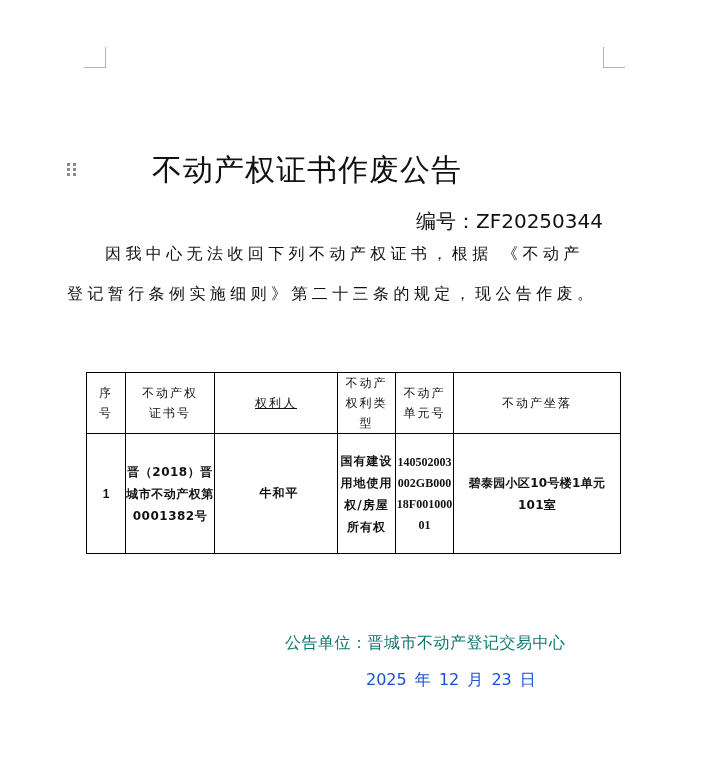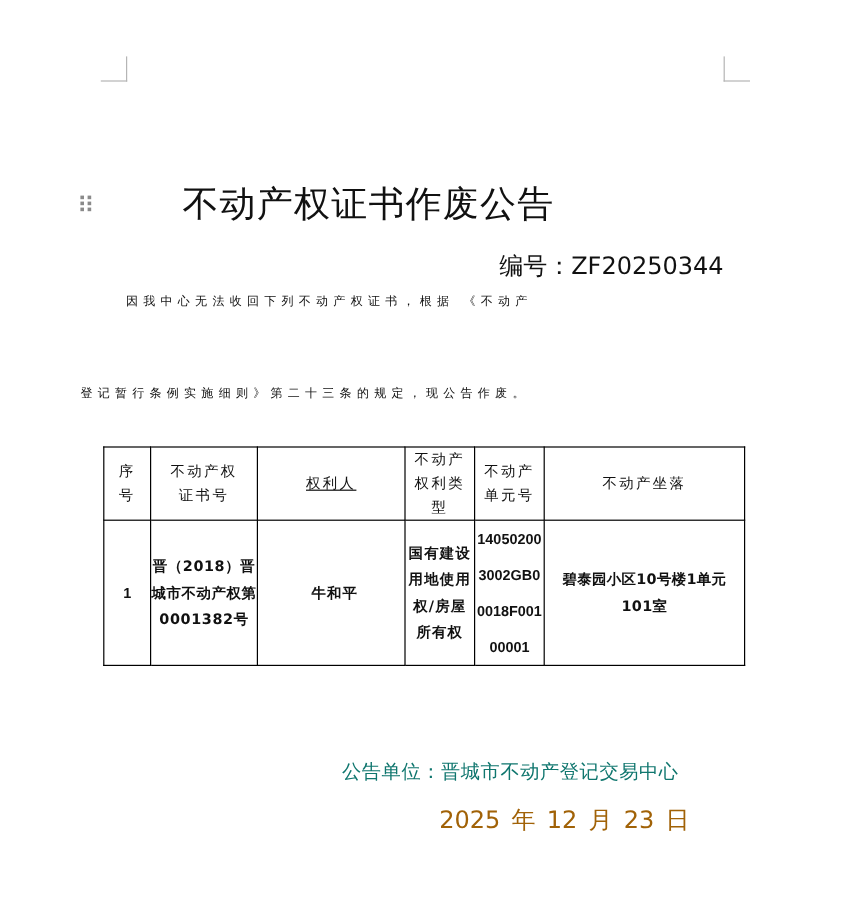--- a/index.html
+++ b/index.html
@@ -8,37 +8,37 @@
   .corner { position: absolute; width: 21px; height: 20px; border-color: #b5b5b5; border-style: solid; border-width: 0; }
   .corner.tl { left: 84px; top: 47px; border-right-width: 1px; border-bottom-width: 1px; }
   .corner.tr { left: 603px; top: 47px; border-left-width: 1px; border-bottom-width: 1px; }
   .drag-handle { position: absolute; left: 67px; top: 163px; width: 9px; height: 13px;
                  display: grid; grid-template-columns: 3px 3px; column-gap: 3px; row-gap: 2px; cursor: move; }
   .drag-handle span { width: 3px; height: 3px; background: #8a8a8a; display: block; }
   .title { position: absolute; left: 0; width: 614px; top: 150px; text-align: center;
            font-family: "DejaVu Serif", "Liberation Serif", serif; font-size: 30px; font-weight: 300;
            letter-spacing: 1px; color: #111; }
   .docno { position: absolute; right: 104px; top: 208px; font-size: 20px; color: #111; }
-  .para { position: absolute; left: 67px; width: 540px; font-size: 10px; letter-spacing: 4.4px; color: #111; }
+  .para { position: absolute; left: 67px; width: 540px; font-size: 16px; letter-spacing: 4.4px; color: #111; }
   .para.l1 { top: 244px; padding-left: 38px; width: 502px; }
-  .para.l2 { top: 284px; margin-top: 37px; }
+  .para.l2 { top: 284px; }
   table.cert { position: absolute; left: 86px; top: 372px; border-collapse: collapse; }
   table.cert td, table.cert th { border: 1px solid #000; padding: 0; text-align: center; vertical-align: middle; }
   table.cert th { font-weight: normal; font-size: 12px; line-height: 20px; letter-spacing: 2px; height: 56px; }
   table.cert td { height: 119px; font-size: 12px; font-weight: bold; }
   .c-idx { width: 38px; } .c-cert { width: 88px; } .c-owner { width: 122px; text-decoration: underline; }
   .c-type { width: 57px; } .c-unit { width: 57px; } .c-loc { width: 166px; }
   td.idx { font-size: 17px; font-family: "Liberation Sans", sans-serif; }
   td.cert { line-height: 22px; letter-spacing: 0.5px; padding: 0 4px; }
   td.owner { text-align: center; padding-left: 6px !important; letter-spacing: 1px; }
   td.type { line-height: 22px; font-size: 11px; letter-spacing: 1px; padding: 0 4px; }
-  td.unit { font-family: Liberation Sans, sans-serif; font-size: 14px; line-height: 30px; word-break: break-all; padding: 0 2px; }
+  td.unit { font-family: Liberation Serif, serif; font-size: 14px; line-height: 21px; word-break: break-all; padding: 0 2px; }
   td.loc { text-align: left; padding: 0 6px !important; line-height: 22px; letter-spacing: 0.3px; }
   .sig-org { position: absolute; left: 285px; top: 633px; font-size: 16px; color: #0f766e; letter-spacing: 0.5px; }
-  .sig-date { position: absolute; left: 366px; top: 670px; font-size: 20px; color: #a16207; word-spacing: 3px; }
+  .sig-date { position: absolute; left: 366px; top: 670px; font-size: 16px; color: #1d4ed8; word-spacing: 3px; }
 </style>
 </head>
 <body>
 
 <div class="corner tl"></div>
 <div class="corner tr"></div>
 
 <div class="drag-handle">
   <span></span>
     <span></span>

